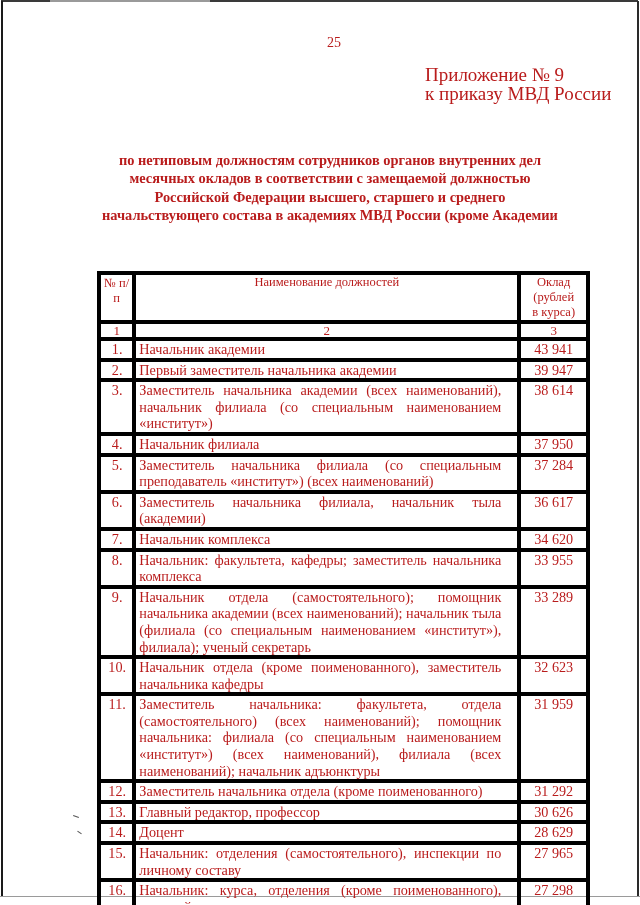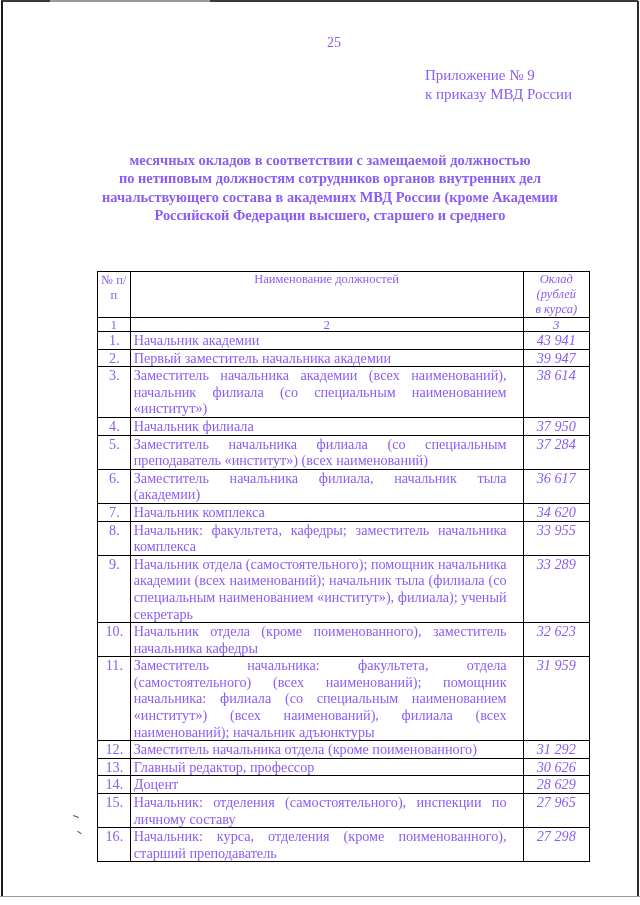--- a/index.html
+++ b/index.html
@@ -1,46 +1,46 @@
 <!DOCTYPE html>
 <html><head>
   <meta charset="utf-8">
   <style>
     html, body { margin: 0; padding: 0; background: #ffffff; }
     body { width: 640px; height: 905px; position: relative; overflow: hidden; }
     .page {
       position: absolute; left: 0; top: 0; width: 524px; height: 905px;
-      font-family: "Liberation Serif", "DejaVu Serif", serif; color: #8b5cf6;
+      font-family: "Liberation Serif", "DejaVu Serif", serif; color: #b91c1c;
     }
     .frame-left { position: absolute; left: 1px; top: 1px; width: 2px; height: 895px; background: #1a1a1a; }
     .frame-top { position: absolute; left: 1px; top: 0px; width: 637px; height: 2px; background: #3a3a3a; }
     .frame-top-light { position: absolute; left: 50px; top: 0px; width: 160px; height: 2px; background: #9a9a9a; }
     .frame-right { position: absolute; left: 637px; top: 1px; width: 2px; height: 896px; background: #2a2a2a; }
     .frame-bottom { position: absolute; left: 0px; top: 896px; width: 640px; height: 1px; background: #9a9a9a; }
 
     .page-number { position: absolute; left: 327px; top: 35px; font-size: 14px; }
-    .annex { position: absolute; left: 425px; top: 66px; font-size: 15px; line-height: 18.5px; }
+    .annex { position: absolute; left: 425px; top: 66px; font-size: 19px; line-height: 18.5px; }
     .annex div { white-space: pre; }
 
     .title-block {
       position: absolute; left: 80px; top: 151px; width: 500px; text-align: center;
       font-weight: bold; font-size: 14.4px; line-height: 18.3px;
     }
     .title-block .heading { font-size: 15px; }
 
     table.salaries {
       position: absolute; left: 97px; top: 271px; width: 493px;
       border-collapse: collapse; font-size: 14.2px; line-height: 16.6px;
     }
     table.salaries td, table.salaries th {
-      border: 1px solid #000000; padding: 0 3px; vertical-align: top; font-weight: normal;
+      border: 4px solid #000000; padding: 0 3px; vertical-align: top; font-weight: normal;
     }
     .col-num { width: 26px; text-align: center; }
     .col-name { width: 380px; text-align: justify; }
-    .col-sal { width: 60px; text-align: center; font-style: italic; }
+    .col-sal { width: 60px; text-align: center; }
     .hdr th { vertical-align: middle; font-size: 12.5px; line-height: 15px; }
     .hdr .col-num { vertical-align: top; padding-top: 1px; }
     .idx td { text-align: center; line-height: 13px; font-size: 13px; }
     .row td { padding-top: 1px; padding-bottom: 0; text-align: center; }
     .row .col-name { padding-left: 3px; padding-right: 16px; }
     .row .col-num { text-align: center; padding-right: 2px; }
     .name-text { display: block; text-align: justify; text-align-last: left; }
 
     .mark1 { position: absolute; left: 73px; top: 816px; width: 6px; height: 1px; background: #555; transform: rotate(20deg); }
     .mark2 { position: absolute; left: 77px; top: 832px; width: 5px; height: 1px; background: #555; transform: rotate(35deg); }
@@ -56,24 +56,24 @@
   <div class="frame-bottom"></div>
 
   <div class="page-number">25</div>
 
   <div class="annex">
     <div>Приложение № 9</div>
     <div>к приказу МВД России</div>
   </div>
 
   <div class="title-block">
+    <div>по нетиповым должностям сотрудников органов внутренних дел</div>
     <div>месячных окладов в соответствии с замещаемой должностью</div>
-    <div>по нетиповым должностям сотрудников органов внутренних дел</div>
+    <div>Российской Федерации высшего, старшего и среднего</div>
     <div>начальствующего состава в академиях МВД России (кроме Академии</div>
-    <div>Российской Федерации высшего, старшего и среднего</div>
   </div>
 
   <table class="salaries">
     <tbody>
         <tr class="hdr">
       <th class="col-num">№ п/п</th>
       <th class="col-name" style="text-align:center;">Наименование должностей</th>
       <th class="col-sal">
         <div>Оклад</div>
         <div>(рублей</div>

